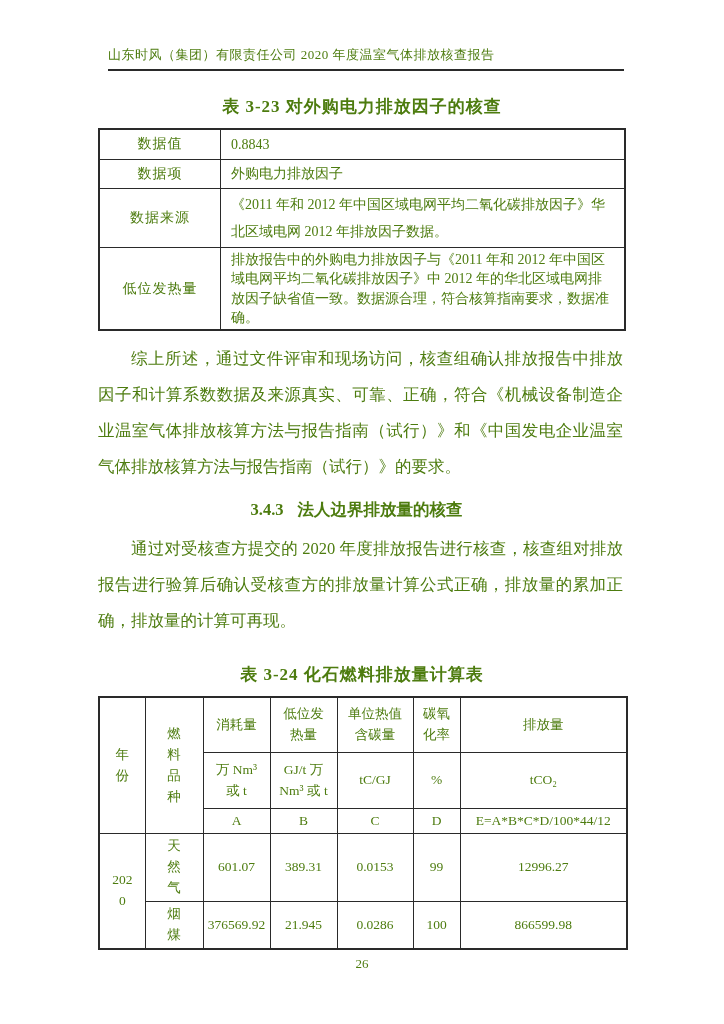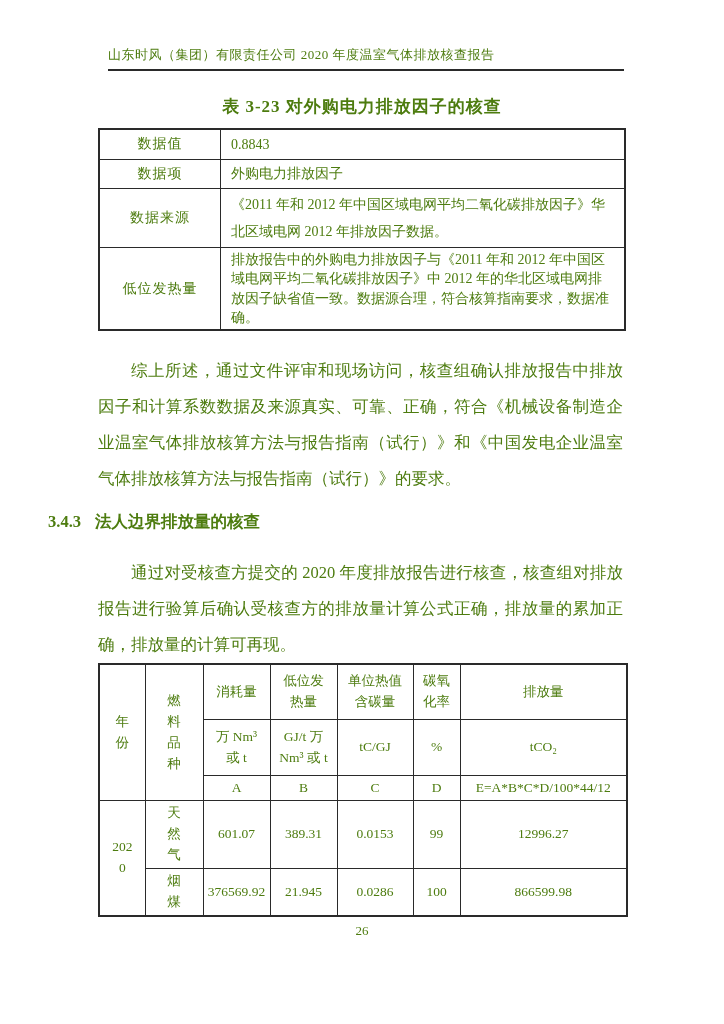--- a/index.html
+++ b/index.html
@@ -37,30 +37,31 @@
   .t1 th{width:118px;font-weight:normal;text-align:center;letter-spacing:1px;}
   .t1 td{padding:2px 10px;text-align:left;line-height:1.5;}
   .t1 tr.r1{height:30px}
   .t1 tr.r2{height:29px}
   .t1 tr.r3{height:28px}
   .t1 tr.r4{height:54px}
   .t1 tr.r4 td{line-height:1.95;font-family:Liberation Serif, serif;}
   .t1 tr.r5{height:74px}
   .t1 tr.r5 td{line-height:1.38;}
   .para{
-    margin:22px 101px 0 98px;
+    margin:10px 101px 0 98px;
     font-size:16.5px;
     line-height:36px;
     text-align:justify;
     text-indent:2em;
   }
   .section-heading{
-    margin:14px 101px 0 48px;
+    margin:14px 101px 0 90px;
     font-size:16.5px;
     font-weight:bold;
+    text-align:center;
   }
   .section-heading .sec-no{margin-right:14px;}
   .t2{
     margin-left:98px;
     width:528px;
     border:2px solid #2a2a2a;
     font-size:13.5px;
   }
   .t2 td{
     border:1px solid #2a2a2a;
@@ -128,20 +129,21 @@
 
   <p class="para">综上所述，通过文件评审和现场访问，核查组确认排放报告中排放因子和计算系数数据及来源真实、可靠、正确，符合《机械设备制造企业温室气体排放核算方法与报告指南（试行）》和《中国发电企业温室气体排放核算方法与报告指南（试行）》的要求。</p>
 
   <div class="section-heading">
     <span class="sec-no">3.4.3</span><span>法人边界排放量的核查</span>
   </div>
 
   <p class="para">通过对受核查方提交的 2020 年度排放报告进行核查，核查组对排放报告进行验算后确认受核查方的排放量计算公式正确，排放量的累加正确，排放量的计算可再现。</p>
 
 
+  <div class="table-title">表 3-24 化石燃料排放量计算表</div>
 
   <table class="t2">
     <colgroup>
       <col class="c-year">
         <col class="c-fuel">
         <col class="c-cons">
         <col class="c-heat">
         <col class="c-carb">
         <col class="c-oxid">
         <col class="c-emis">

